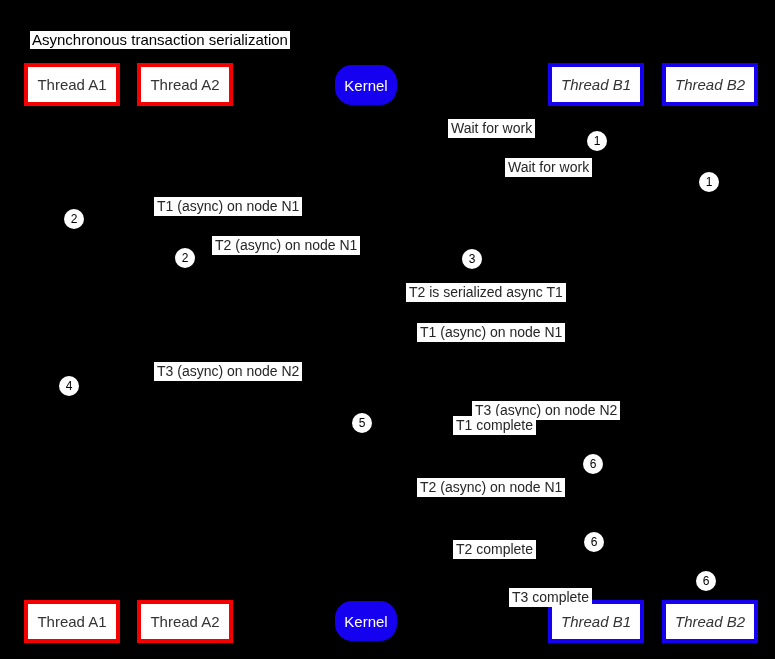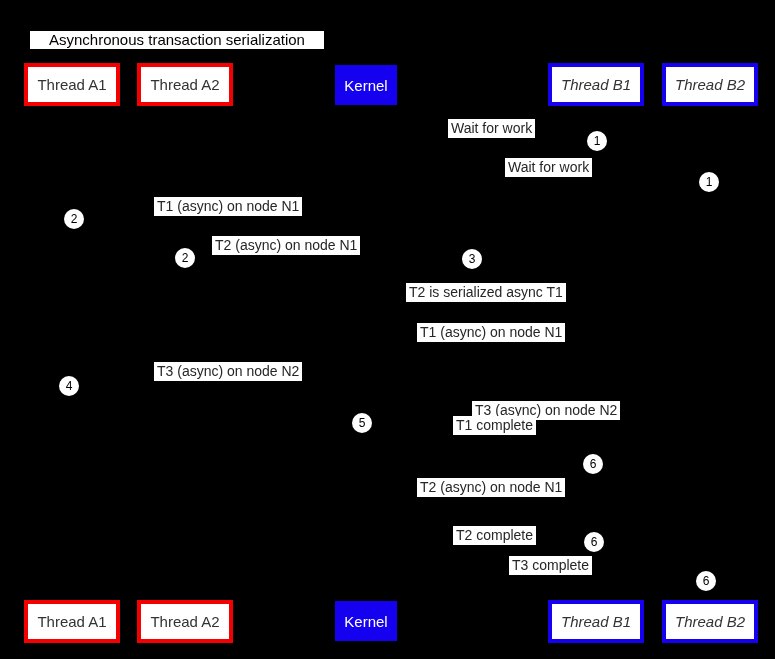--- a/index.html
+++ b/index.html
@@ -16,21 +16,21 @@
     overflow: hidden;
   }
   .diagram-title {
     position: absolute;
     left: 30px;
     top: 31px;
     background: var(--label-bg, #ffffff);
     color: #000000;
     font-size: 15px;
     line-height: 18px;
-    padding: 0 19px;
+    padding: 0 2px;
     white-space: nowrap;
   }
   .actor {
     position: absolute;
     box-sizing: border-box;
     display: flex;
     align-items: center;
     justify-content: center;
     font-size: 15px;
     white-space: nowrap;
@@ -43,20 +43,21 @@
   }
   .actor.blue {
     background: var(--actor-fill, #ffffff);
     border: 4px solid var(--blue, #1500f0);
     color: var(--actor-text, #333333);
     font-style: italic;
   }
   .actor.kernel {
     background: var(--blue, #1500f0);
     color: var(--kernel-text, #ffffff);
+    border-radius: 17px;
   }
   .msg {
     position: absolute;
     background: var(--label-bg, #ffffff);
     color: var(--label-text, #262626);
     font-size: 14px;
     line-height: 19px;
     padding: 0 3px;
     white-space: nowrap;
     margin-left: 17px;
@@ -96,22 +97,22 @@
       <div class="msg" style="left: 431px; top: 119px;">Wait for work</div>
       <div class="msg" style="left: 488px; top: 158px;">Wait for work</div>
       <div class="msg" style="left: 137px; top: 197px;">T1 (async) on node N1</div>
       <div class="msg" style="left: 195px; top: 236px;">T2 (async) on node N1</div>
       <div class="msg" style="left: 389px; top: 283px;">T2 is serialized async T1</div>
       <div class="msg" style="left: 400px; top: 323px;">T1 (async) on node N1</div>
       <div class="msg" style="left: 137px; top: 362px;">T3 (async) on node N2</div>
       <div class="msg" style="left: 455px; top: 401px;">T3 (async) on node N2</div>
       <div class="msg" style="left: 436px; top: 416px;">T1 complete</div>
       <div class="msg" style="left: 400px; top: 478px;">T2 (async) on node N1</div>
-      <div class="msg" style="left: 436px; top: 526px;">T2 complete</div>
-      <div class="msg" style="left: 492px; top: 556px;">T3 complete</div>
+      <div class="msg" style="left: 436px; top: 540px;">T2 complete</div>
+      <div class="msg" style="left: 492px; top: 588px;">T3 complete</div>
     </div>
   <div id="badges-layer">
       <div class="badge" style="left: 597px; top: 141px;">1</div>
       <div class="badge" style="left: 709px; top: 182px;">1</div>
       <div class="badge" style="left: 74px; top: 219px;">2</div>
       <div class="badge" style="left: 185px; top: 258px;">2</div>
       <div class="badge" style="left: 472px; top: 259px;">3</div>
       <div class="badge" style="left: 69px; top: 386px;">4</div>
       <div class="badge" style="left: 362px; top: 423px;">5</div>
       <div class="badge" style="left: 593px; top: 464px;">6</div>

